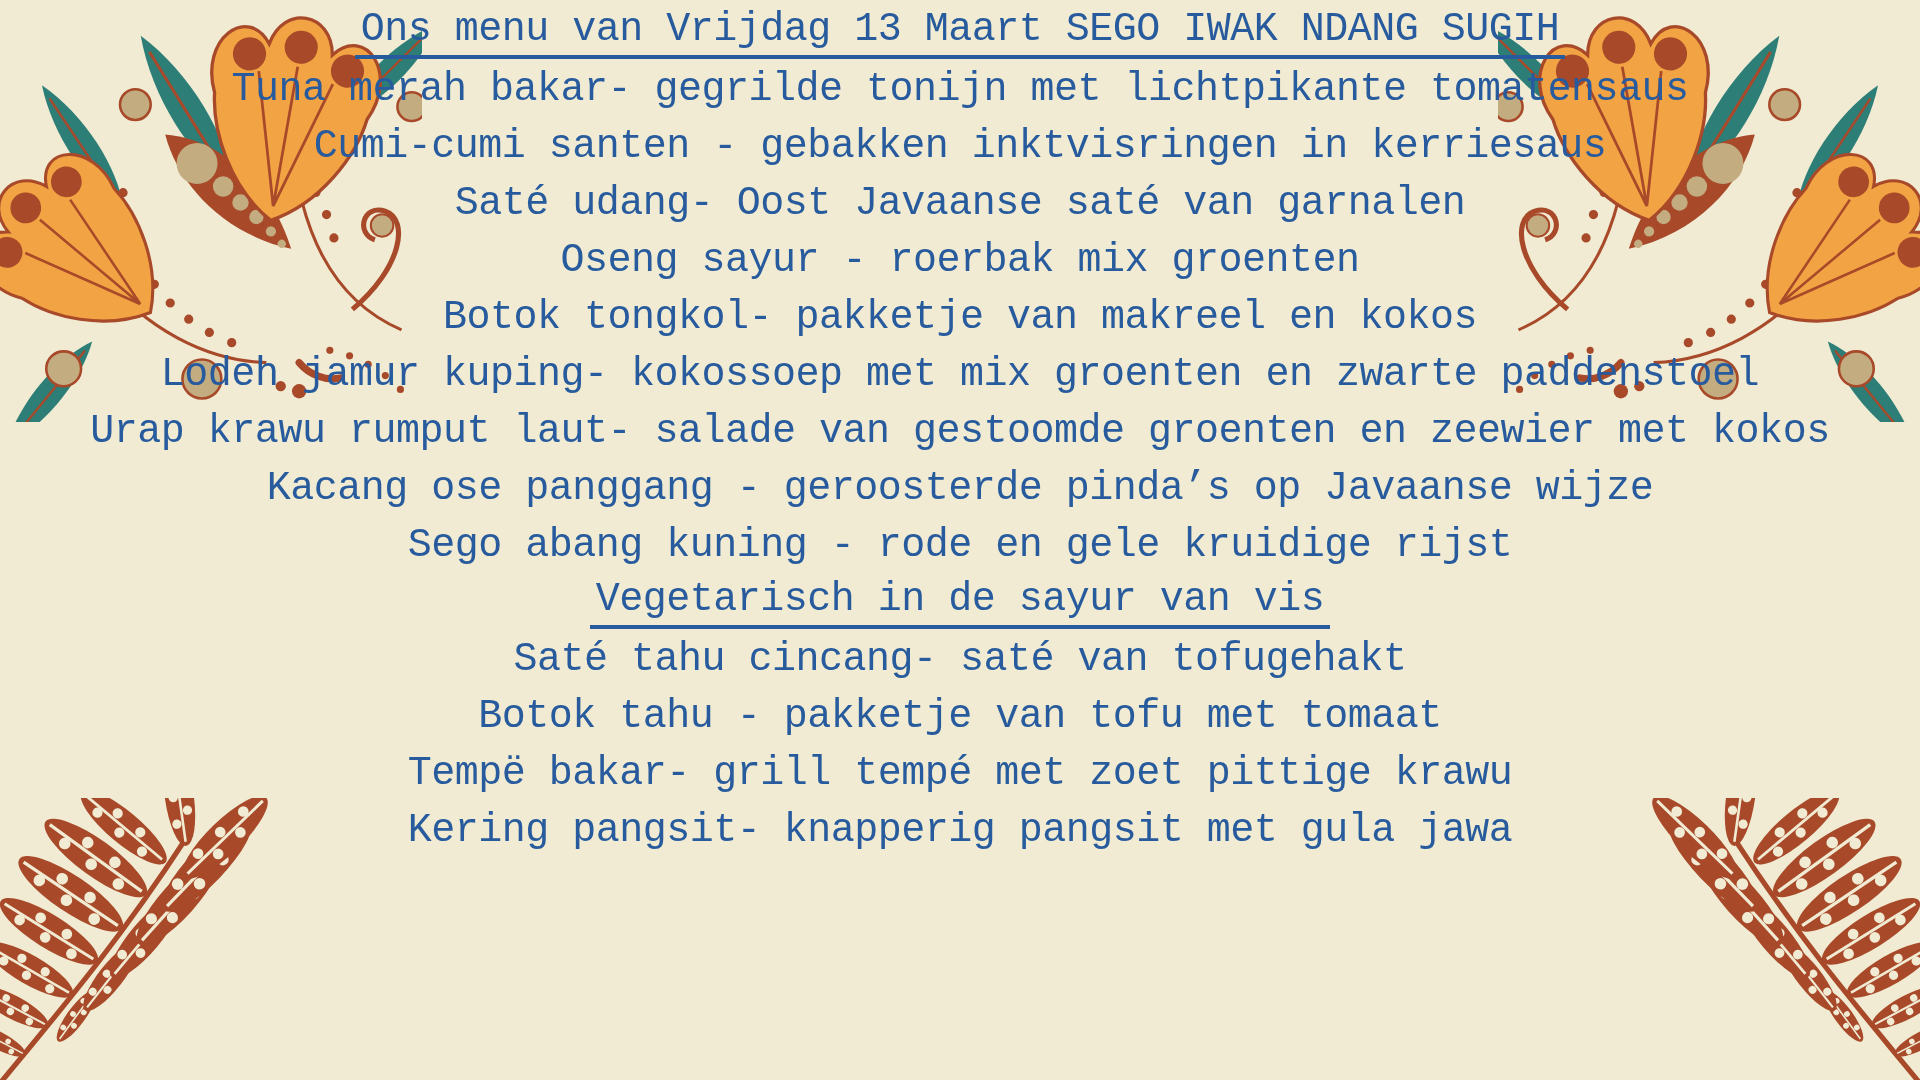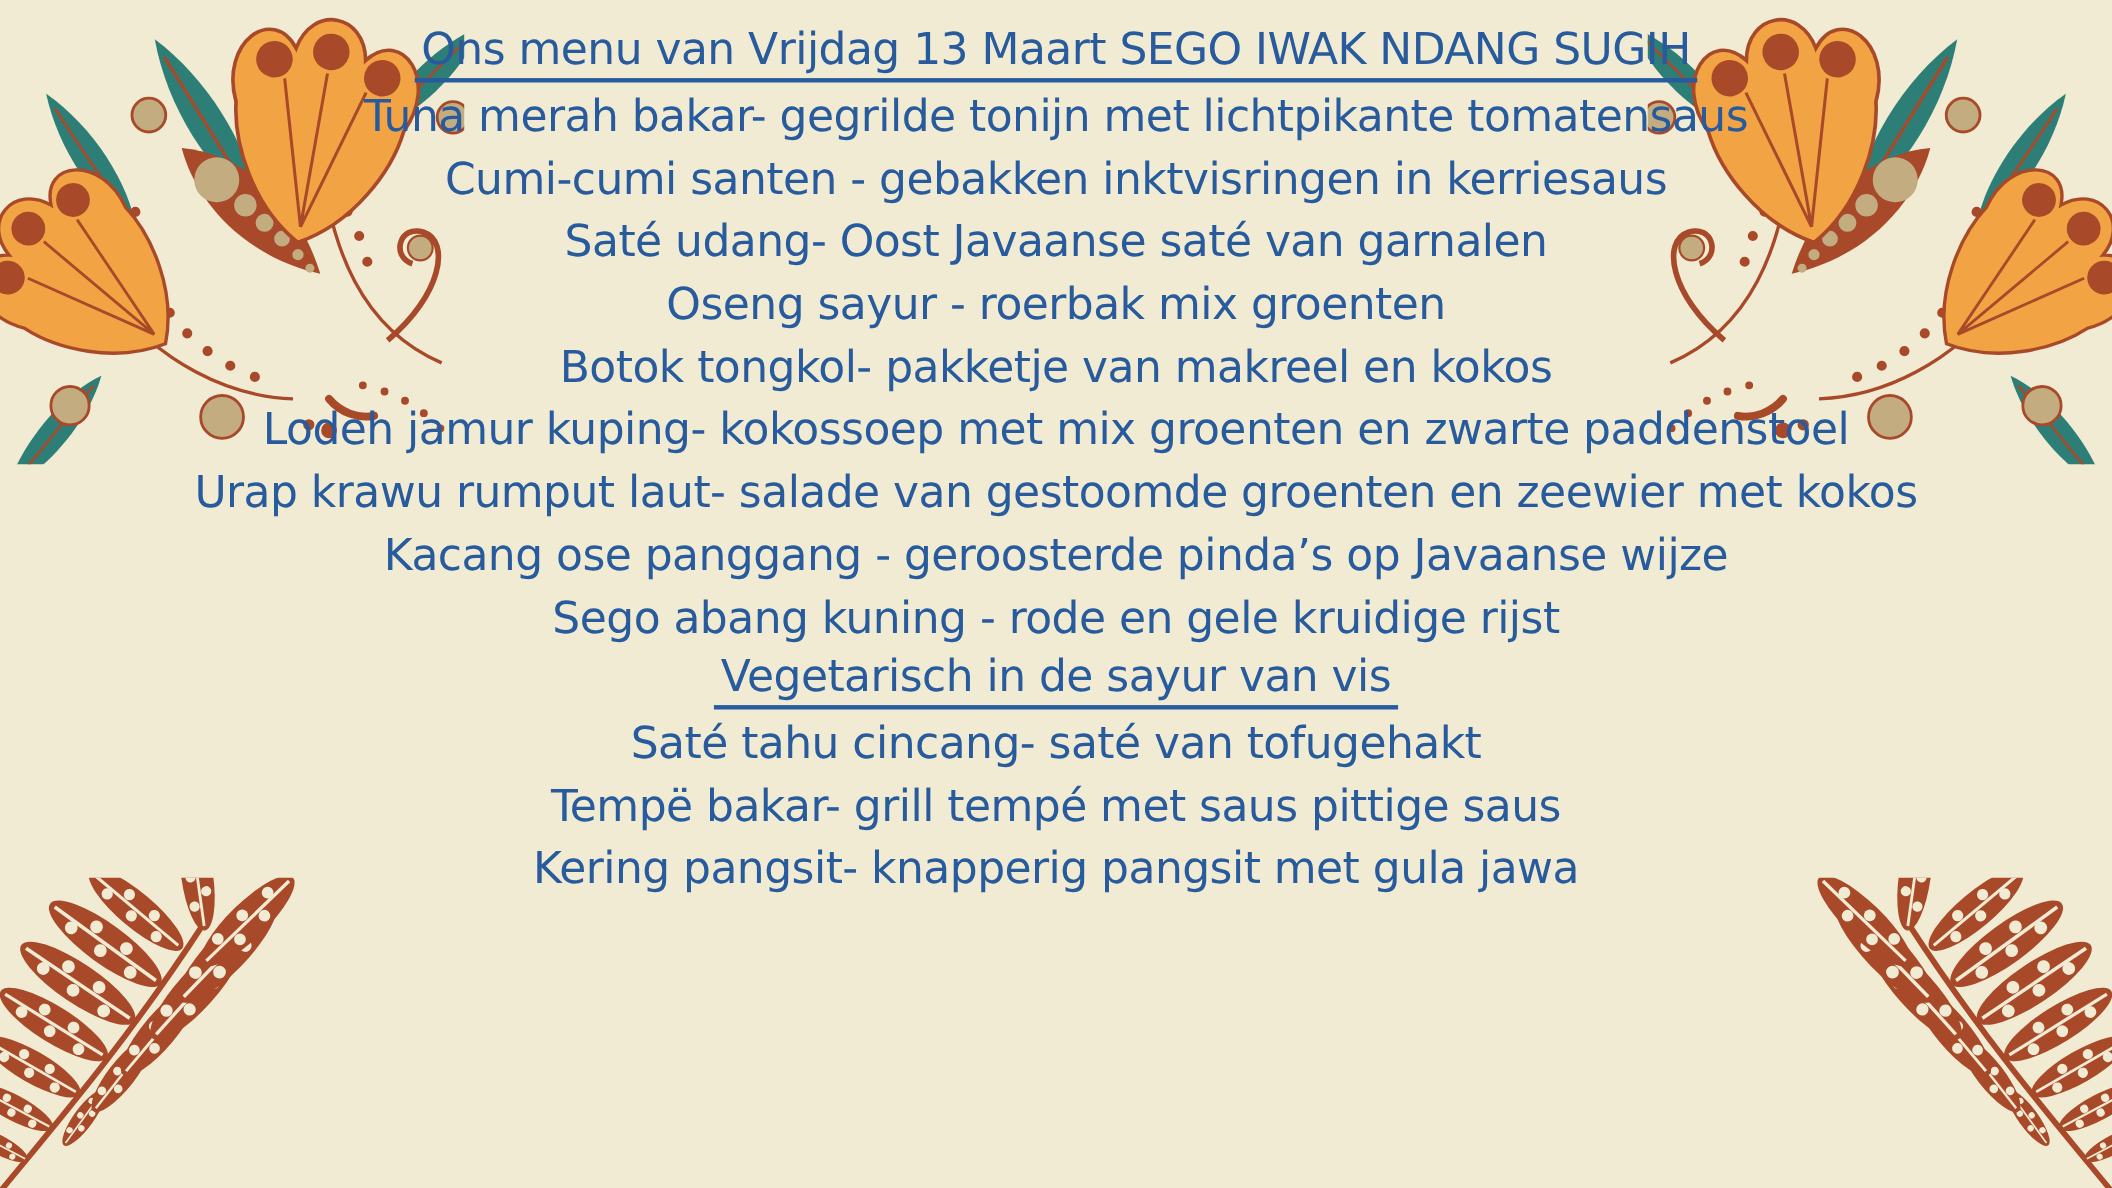--- a/index.html
+++ b/index.html
@@ -8,21 +8,22 @@
   }
   html,body{margin:0;padding:0;}
   body{
     width:1920px;height:1080px;position:relative;overflow:hidden;
     background:var(--bg);
     font-family:"DejaVu Sans","Liberation Sans",sans-serif;
   }
   .menu{
     position:absolute;inset:0;z-index:2;
     display:flex;flex-direction:column;align-items:center;
-    padding-top:20px;
+    padding-top:4px;
+    font-family:Liberation Mono, monospace;
   }
   .line{
     height:57px;display:flex;align-items:center;
     font-size:40px;color:var(--blue);white-space:nowrap;
     letter-spacing:-0.5px;
   }
   .heading span{
     border-bottom:4px solid var(--blue);
     padding:0 6px 3px 6px;
   }
@@ -170,15 +171,16 @@
   <div class="line">Oseng sayur - roerbak mix groenten</div>
   <div class="line">Botok tongkol- pakketje van makreel en kokos</div>
   <div class="line">Lodeh jamur kuping- kokossoep met mix groenten en zwarte paddenstoel</div>
   <div class="line">Urap krawu rumput laut- salade van gestoomde groenten en zeewier met kokos</div>
   <div class="line">Kacang ose panggang - geroosterde pinda’s op Javaanse wijze</div>
   <div class="line">Sego abang kuning - rode en gele kruidige rijst</div>
   <div class="line heading">
       <span>Vegetarisch in de sayur van vis</span>
     </div>
   <div class="line">Saté tahu cincang- saté van tofugehakt</div>
-  <div class="line">Tempë bakar- grill tempé met saus pittige saus</div>
+  <div class="line">Botok tahu - pakketje van tofu met tomaat</div>
+  <div class="line">Tempë bakar- grill tempé met zoet pittige krawu</div>
   <div class="line">Kering pangsit- knapperig pangsit met gula jawa</div>
 </div>
 
 </body></html>

